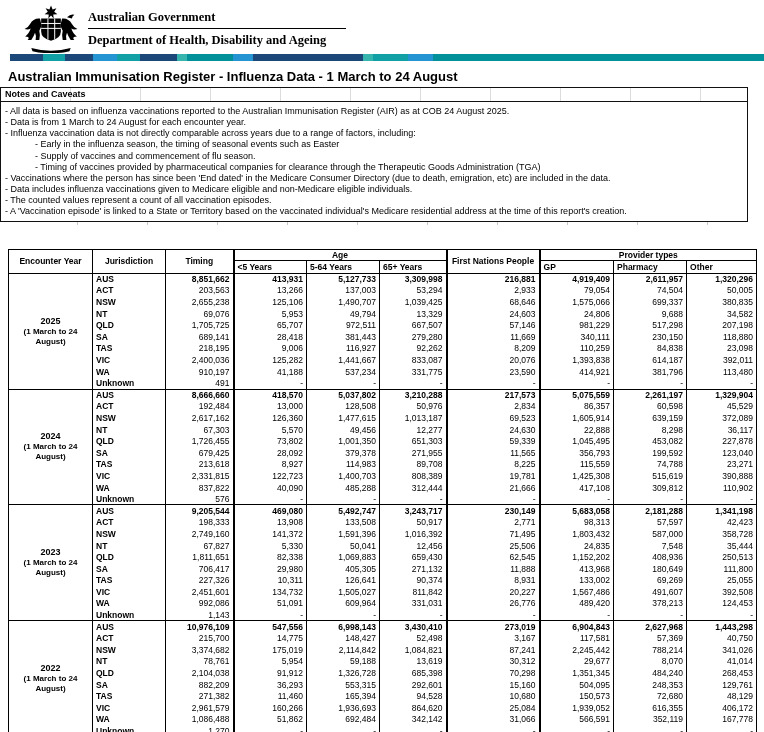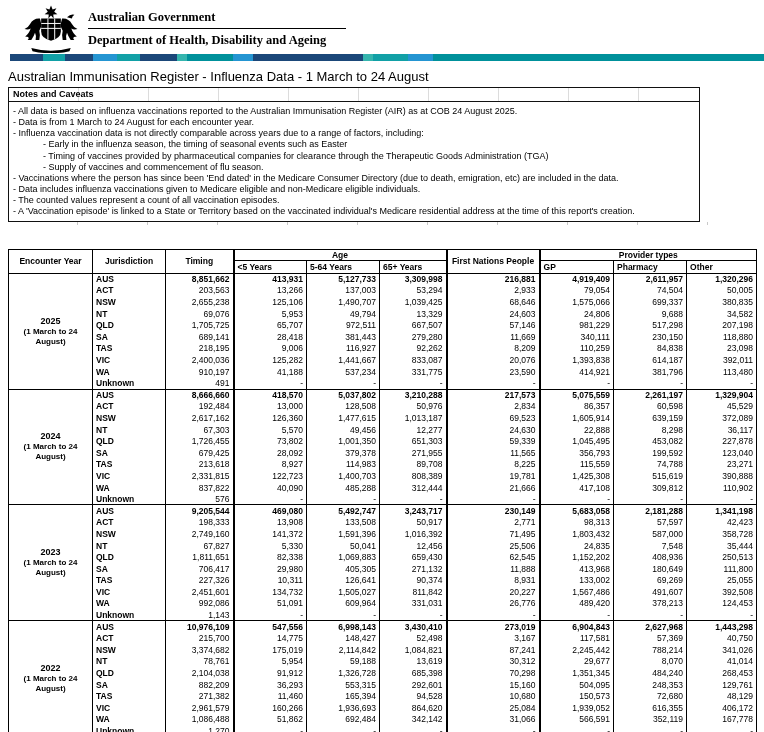--- a/index.html
+++ b/index.html
@@ -11,27 +11,27 @@
   .masthead-text { padding-top: 6px; font-family: "Liberation Serif", serif; font-weight: bold; }
   .gov-title { font-size: 12.5px; line-height: 13px; }
   .gov-rule { width: 258px; border-bottom: 1.2px solid #000; margin: 4px 0 5px 0; }
   .dept-title { font-size: 12.5px; line-height: 13px; }
 
   
   .stripe-bar { display: flex; height: 7px; width: 754px; margin: 2px 0 0 10px; }
   .stripe-bar .seg { height: 100%; }
 
   
-  .page-title { font-size: 13px; font-weight: normal; margin: 9px 0 3px 8px; line-height: 14px; }
+  .page-title { font-size: 13px; font-weight: bold; margin: 9px 0 3px 8px; line-height: 14px; }
 
   .grid-ticks { height: 3px; margin-left: 8px; width: 748px;
     background: repeating-linear-gradient(to right, transparent 0 69px, #c9c9c9 69px 70px); }
 
   
-  .notes-box { margin-left: 8px; width: 692px; border: 1.5px solid #111; }
+  .notes-box { width: 748px; border: 1.5px solid #111; }
   .notes-title { font-size: 9px; font-weight: bold; padding: 1px 4px 2px 4px; border-bottom: 1.2px solid #111;
     background: repeating-linear-gradient(to right, transparent 0 69px, #dcdcdc 69px 70px); }
   .notes-body { padding: 4px 4px 3px 4px; }
   .note-item { font-size: 9px; line-height: 11.15px; white-space: nowrap; overflow: hidden; }
   .note-item.indent-1 { padding-left: 30px; }
 
   
   table.data-table { margin: 24px 0 0 8px; border-collapse: collapse; table-layout: fixed; width: 748px;
     font-size: 8.5px; }
   table.data-table th, table.data-table td { padding: 0 3px; vertical-align: middle; overflow: hidden; white-space: nowrap; }
@@ -92,22 +92,22 @@
 
 <div class="page-title">Australian Immunisation Register - Influenza Data - 1 March to 24 August</div>
 
 <div class="notes-box">
   <div class="notes-title">Notes and Caveats</div>
   <div class="notes-body" id="notes-body">
       <div class="note-item indent-0">- All data is based on influenza vaccinations reported to the Australian Immunisation Register (AIR) as at COB 24 August 2025.</div>
       <div class="note-item indent-0">- Data is from 1 March to 24 August for each encounter year.</div>
       <div class="note-item indent-0">- Influenza vaccination data is not directly comparable across years due to a range of factors, including:</div>
       <div class="note-item indent-1">- Early in the influenza season, the timing of seasonal events such as Easter</div>
+      <div class="note-item indent-1">- Supply of vaccines and commencement of flu season.</div>
       <div class="note-item indent-1">- Timing of vaccines provided by pharmaceutical companies for clearance through the Therapeutic Goods Administration (TGA)</div>
-      <div class="note-item indent-1">- Supply of vaccines and commencement of flu season.</div>
       <div class="note-item indent-0">- Vaccinations where the person has since been 'End dated' in the Medicare Consumer Directory (due to death, emigration, etc) are included in the data.</div>
       <div class="note-item indent-0">- Data includes influenza vaccinations given to Medicare eligible and non-Medicare eligible individuals.</div>
       <div class="note-item indent-0">- The counted values represent a count of all vaccination episodes.</div>
       <div class="note-item indent-0">- A 'Vaccination episode' is linked to a State or Territory based on the vaccinated individual's Medicare residential address at the time of this report's creation.</div>
     </div>
 </div>
 
 <div class="grid-ticks"></div>
 
 <table class="data-table">

